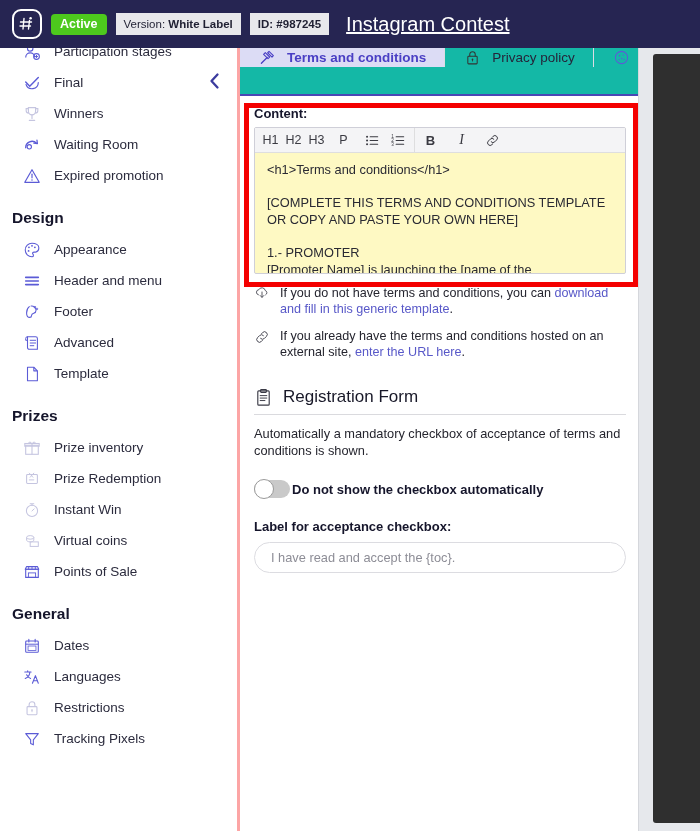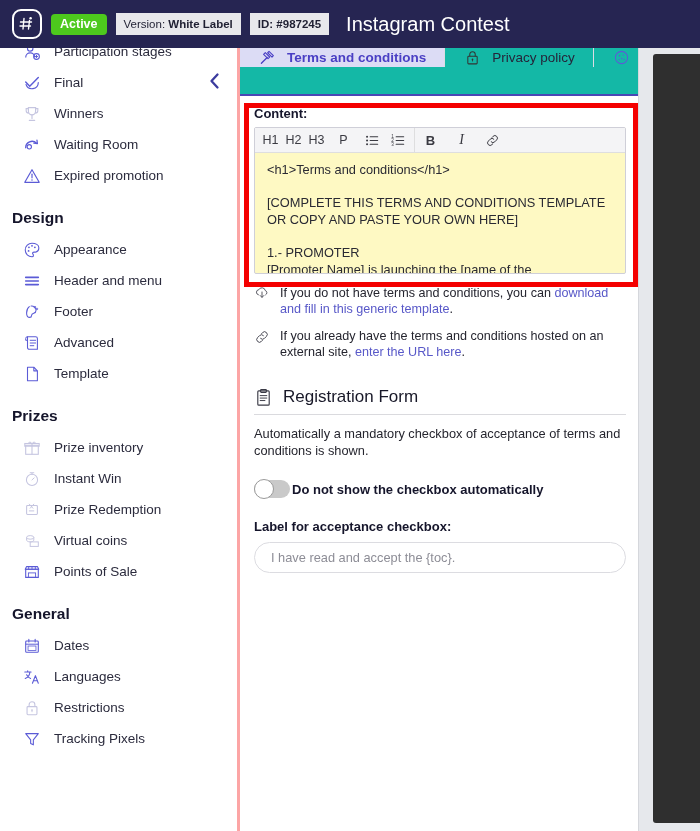--- a/index.html
+++ b/index.html
@@ -37,21 +37,21 @@
   }
   .badge-grey {
     background: #e8e8ec; color: #1f1f32;
     font-size: 11.5px; font-weight: normal;
     padding: 4px 8px; border-radius: 0;
     line-height: 14px; white-space: nowrap;
   }
   .badge-grey b { font-weight: bold; }
   .page-title {
     color: #ffffff; font-size: 20px; font-weight: normal;
-    margin-left: 8px; white-space: nowrap;
+    margin-left: 8px; white-space: nowrap; text-decoration: underline;
   }
 
   
   .body-row { flex: 1 1 auto; display: flex; min-height: 0; position: relative; }
 
   
   .sidebar {
     width: 240px; flex: 0 0 240px;
     background: #ffffff;
     border-right: 3px solid #fca5a5;
@@ -348,37 +348,37 @@
               <path d="M10 5v12" stroke="currentColor" stroke-width="1.2"></path>
               <path d="M10 5c-1-2-4-2-4 0M10 5c1-2 4-2 4 0" stroke="currentColor" stroke-width="1.1" fill="none"></path>
             </svg>
           </span>
           <span>Prize inventory</span>
         </div>
 
         <div class="nav-item muted">
           <span class="ico">
             <svg width="18" height="18" viewBox="0 0 20 20" aria-hidden="true">
+              <rect x="4" y="5" width="12" height="10" stroke="currentColor" stroke-width="1.2" fill="none" rx="1"></rect>
+              <path d="M7 3.5 L11 8 M12 3.5 L8 8" stroke="currentColor" stroke-width="1.1" stroke-linecap="round"></path>
+              <path d="M7 11h5" stroke="currentColor" stroke-width="1.1" stroke-linecap="round"></path>
+            </svg>
+          </span>
+          <span>Prize Redemption</span>
+        </div>
+
+        <div class="nav-item muted">
+          <span class="ico">
+            <svg width="18" height="18" viewBox="0 0 20 20" aria-hidden="true">
               <circle cx="10" cy="11" r="6.2" stroke="currentColor" stroke-width="1.2" fill="none"></circle>
               <path d="M10 11 L12.4 8.8" stroke="currentColor" stroke-width="1.1" stroke-linecap="round"></path>
               <path d="M8 3h4M10 3v1.8" stroke="currentColor" stroke-width="1.2" stroke-linecap="round"></path>
             </svg>
           </span>
           <span>Instant Win</span>
-        </div>
-
-        <div class="nav-item muted">
-          <span class="ico">
-            <svg width="18" height="18" viewBox="0 0 20 20" aria-hidden="true">
-              <rect x="4" y="5" width="12" height="10" stroke="currentColor" stroke-width="1.2" fill="none" rx="1"></rect>
-              <path d="M7 3.5 L11 8 M12 3.5 L8 8" stroke="currentColor" stroke-width="1.1" stroke-linecap="round"></path>
-              <path d="M7 11h5" stroke="currentColor" stroke-width="1.1" stroke-linecap="round"></path>
-            </svg>
-          </span>
-          <span>Prize Redemption</span>
         </div>
 
         <div class="nav-item muted">
           <span class="ico">
             <svg width="18" height="18" viewBox="0 0 20 20" aria-hidden="true">
               <ellipse cx="8" cy="6" rx="4" ry="2" stroke="currentColor" stroke-width="1.1" fill="none"></ellipse>
               <path d="M4 6v3c0 1.1 1.8 2 4 2s4-.9 4-2V6" stroke="currentColor" stroke-width="1.1" fill="none"></path>
               <rect x="8" y="11" width="9" height="5" stroke="currentColor" stroke-width="1.1" fill="none"></rect>
             </svg>
           </span>

